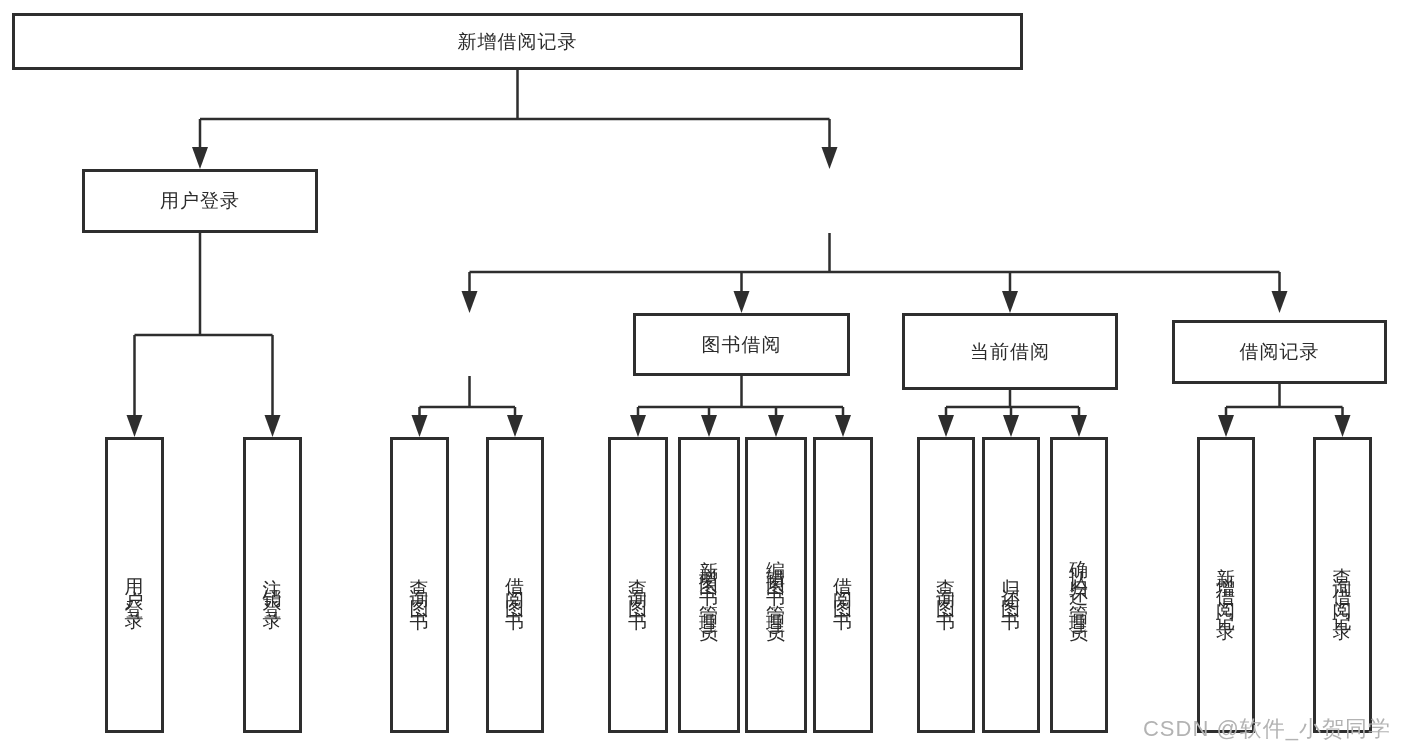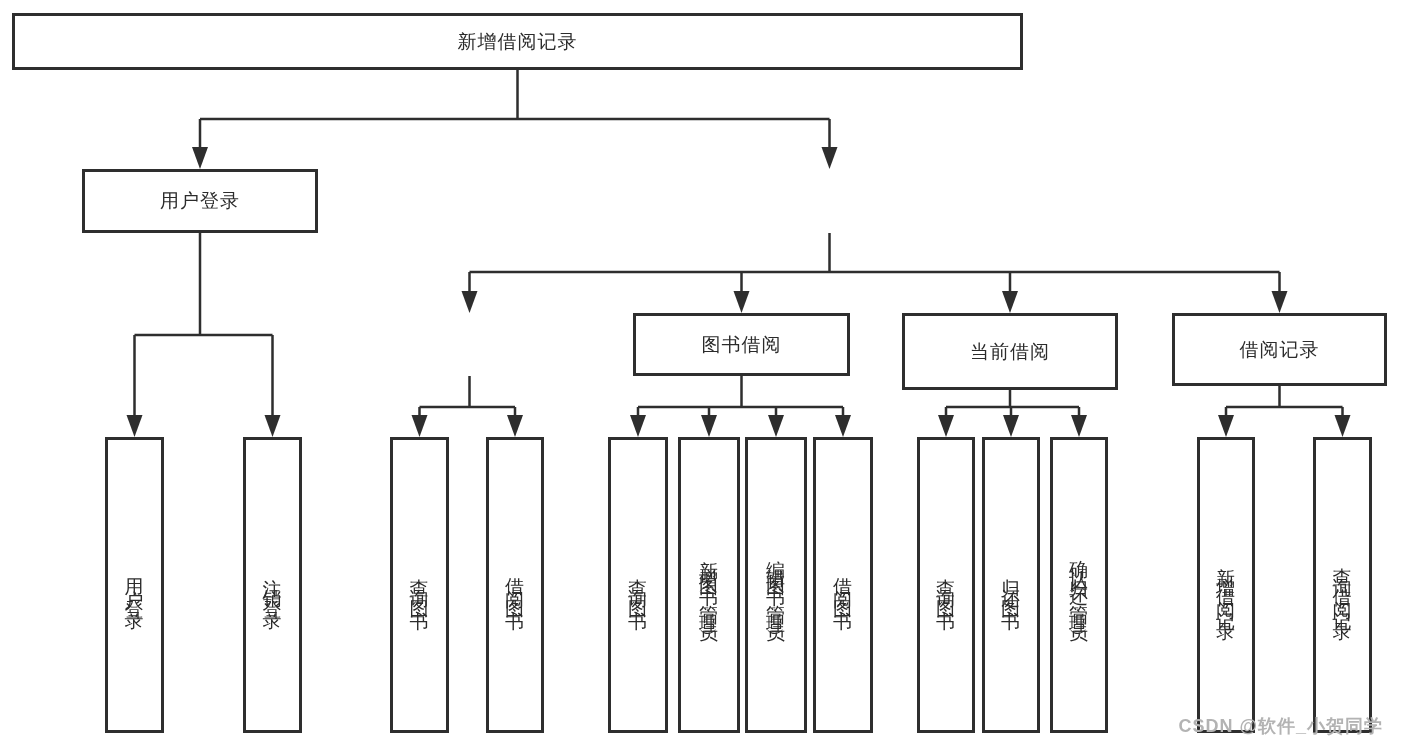--- a/index.html
+++ b/index.html
@@ -37,26 +37,25 @@
   .leaf .lbl{
     writing-mode:vertical-rl;
     text-orientation:mixed;
     letter-spacing:11px;
     white-space:nowrap;
     line-height:1;
   }
   .leaf.long .lbl{letter-spacing:9px;}
   .watermark{
     position:absolute;
-    right:22px;top:714px;
-    font-size:18px;
+    right:14px;top:714px;
+    font-size:22px;
     color:var(--wm);
     letter-spacing:1px;
     white-space:nowrap;
-    font-weight:bold;
   }
 </style>
 </head>
 <body>
 
 <div class="canvas">
 
   <svg class="connectors" viewBox="0 0 1405 747">
 
     <path d="M517.5 70 V119 M200 119 H829.5 M200 119 V147 M829.5 119 V147"></path>
@@ -100,21 +99,21 @@
   <div class="node" style="left:82px;top:169px;width:236px;height:64px">
     <span class="lbl">用户登录</span>
   </div>
 
   <div class="node" style="left:633px;top:313px;width:217px;height:63px">
     <span class="lbl">图书借阅</span>
   </div>
   <div class="node" style="left:902px;top:313px;width:216px;height:77px">
     <span class="lbl">当前借阅</span>
   </div>
-  <div class="node" style="left:1172px;top:313px;width:215px;height:73px">
+  <div class="node" style="left:1172px;top:320px;width:215px;height:64px">
     <span class="lbl">借阅记录</span>
   </div>
 
   <div class="node leaf" style="left:105px;top:437px;width:59px;height:296px">
     <span class="lbl">用户登录</span>
   </div>
   <div class="node leaf" style="left:243px;top:437px;width:59px;height:296px">
     <span class="lbl">注销登录</span>
   </div>
 

